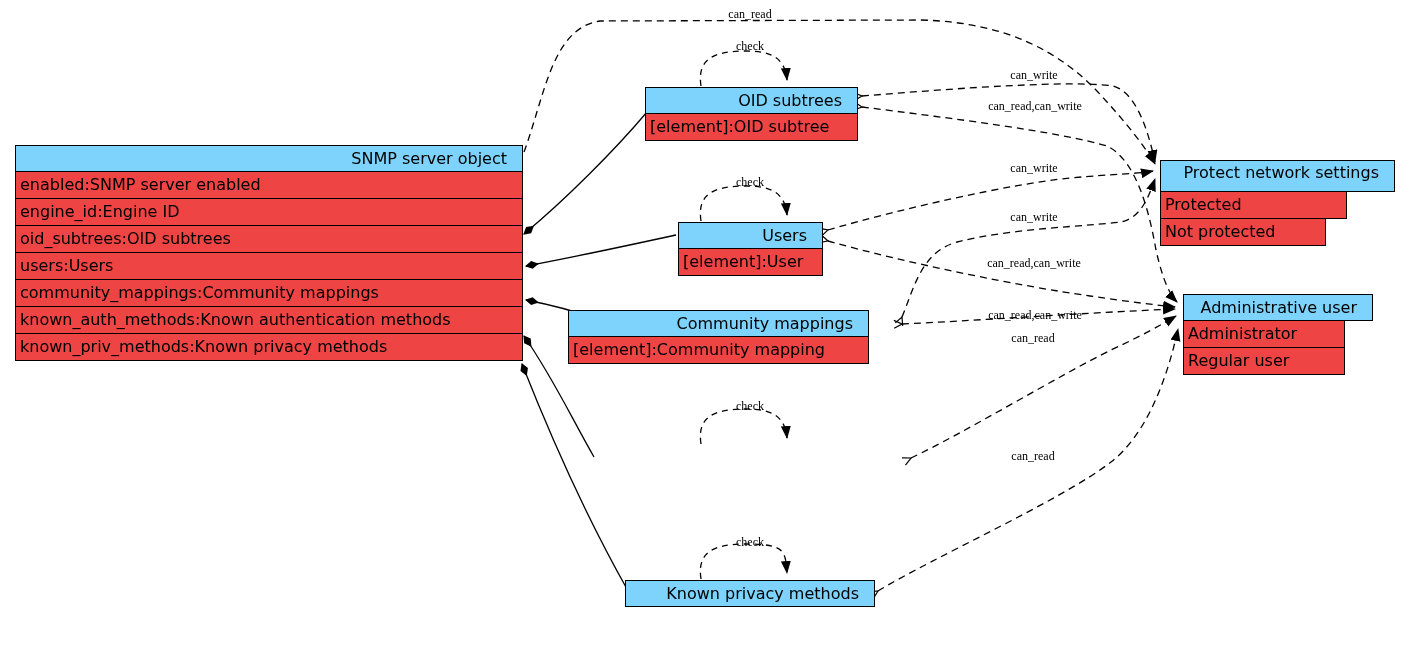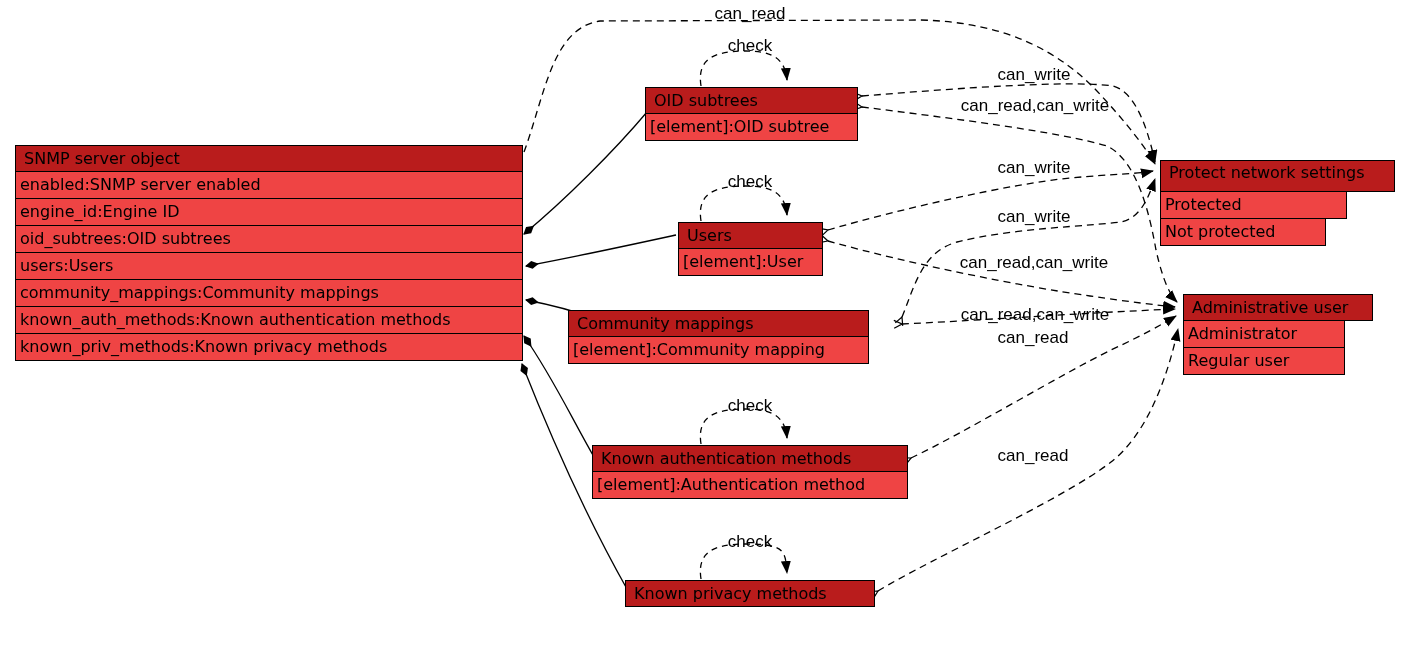--- a/index.html
+++ b/index.html
@@ -9,43 +9,43 @@
     background:#fff;
     font-family:"DejaVu Sans","Liberation Sans",sans-serif;
     color:#000;
     overflow:hidden;
   }
   .edges{position:absolute;left:0;top:0;width:1411px;height:648px;}
   .node{position:absolute;}
   .node .title{
     box-sizing:border-box;
     border:1px solid #000;
-    background:#b91c1c;
-    text-align:left;
+    background:#7dd3fc;
+    text-align:right;
     font-size:16px;
     height:27px;line-height:25px;
     white-space:nowrap;
-    padding:0 8px;
+    padding:0 15px;
   }
   .node .row{
     box-sizing:border-box;
     border:1px solid #000;
     margin-top:-1px;
     background:#ef4444;
     text-align:left;
     font-size:16px;
     height:28px;line-height:26px;
     white-space:nowrap;
     padding:0 4px;
   }
   .edge-label{
     position:absolute;
     transform:translateX(-50%);
-    font-family:Liberation Sans, sans-serif;
-    font-size:17px;
+    font-family:Liberation Serif, serif;
+    font-size:12px;
     line-height:18px;
     white-space:nowrap;
   }
 </style>
 </head>
 <body>
 
 <div class="canvas">
 
   <svg class="edges" viewBox="0 0 1411 648" xmlns="http://www.w3.org/2000/svg">
@@ -108,24 +108,20 @@
   <div class="node" style="left:678px;top:222px;width:145px">
     <div class="title">Users</div>
     <div class="row">[element]:User</div>
   </div>
 
   <div class="node" style="left:568px;top:310px;width:301px">
     <div class="title">Community mappings</div>
     <div class="row">[element]:Community mapping</div>
   </div>
 
-  <div class="node" style="left:592px;top:445px;width:316px">
-    <div class="title">Known authentication methods</div>
-    <div class="row">[element]:Authentication method</div>
-  </div>
 
   <div class="node" style="left:625px;top:580px;width:250px">
     <div class="title">Known privacy methods</div>
   </div>
 
   <div class="node" style="left:1160px;top:160px;width:235px">
     <div class="title" style="height:32px;line-height:24px">Protect network settings</div>
     <div class="row" style="width:187px">Protected</div>
     <div class="row" style="width:166px">Not protected</div>
   </div>

